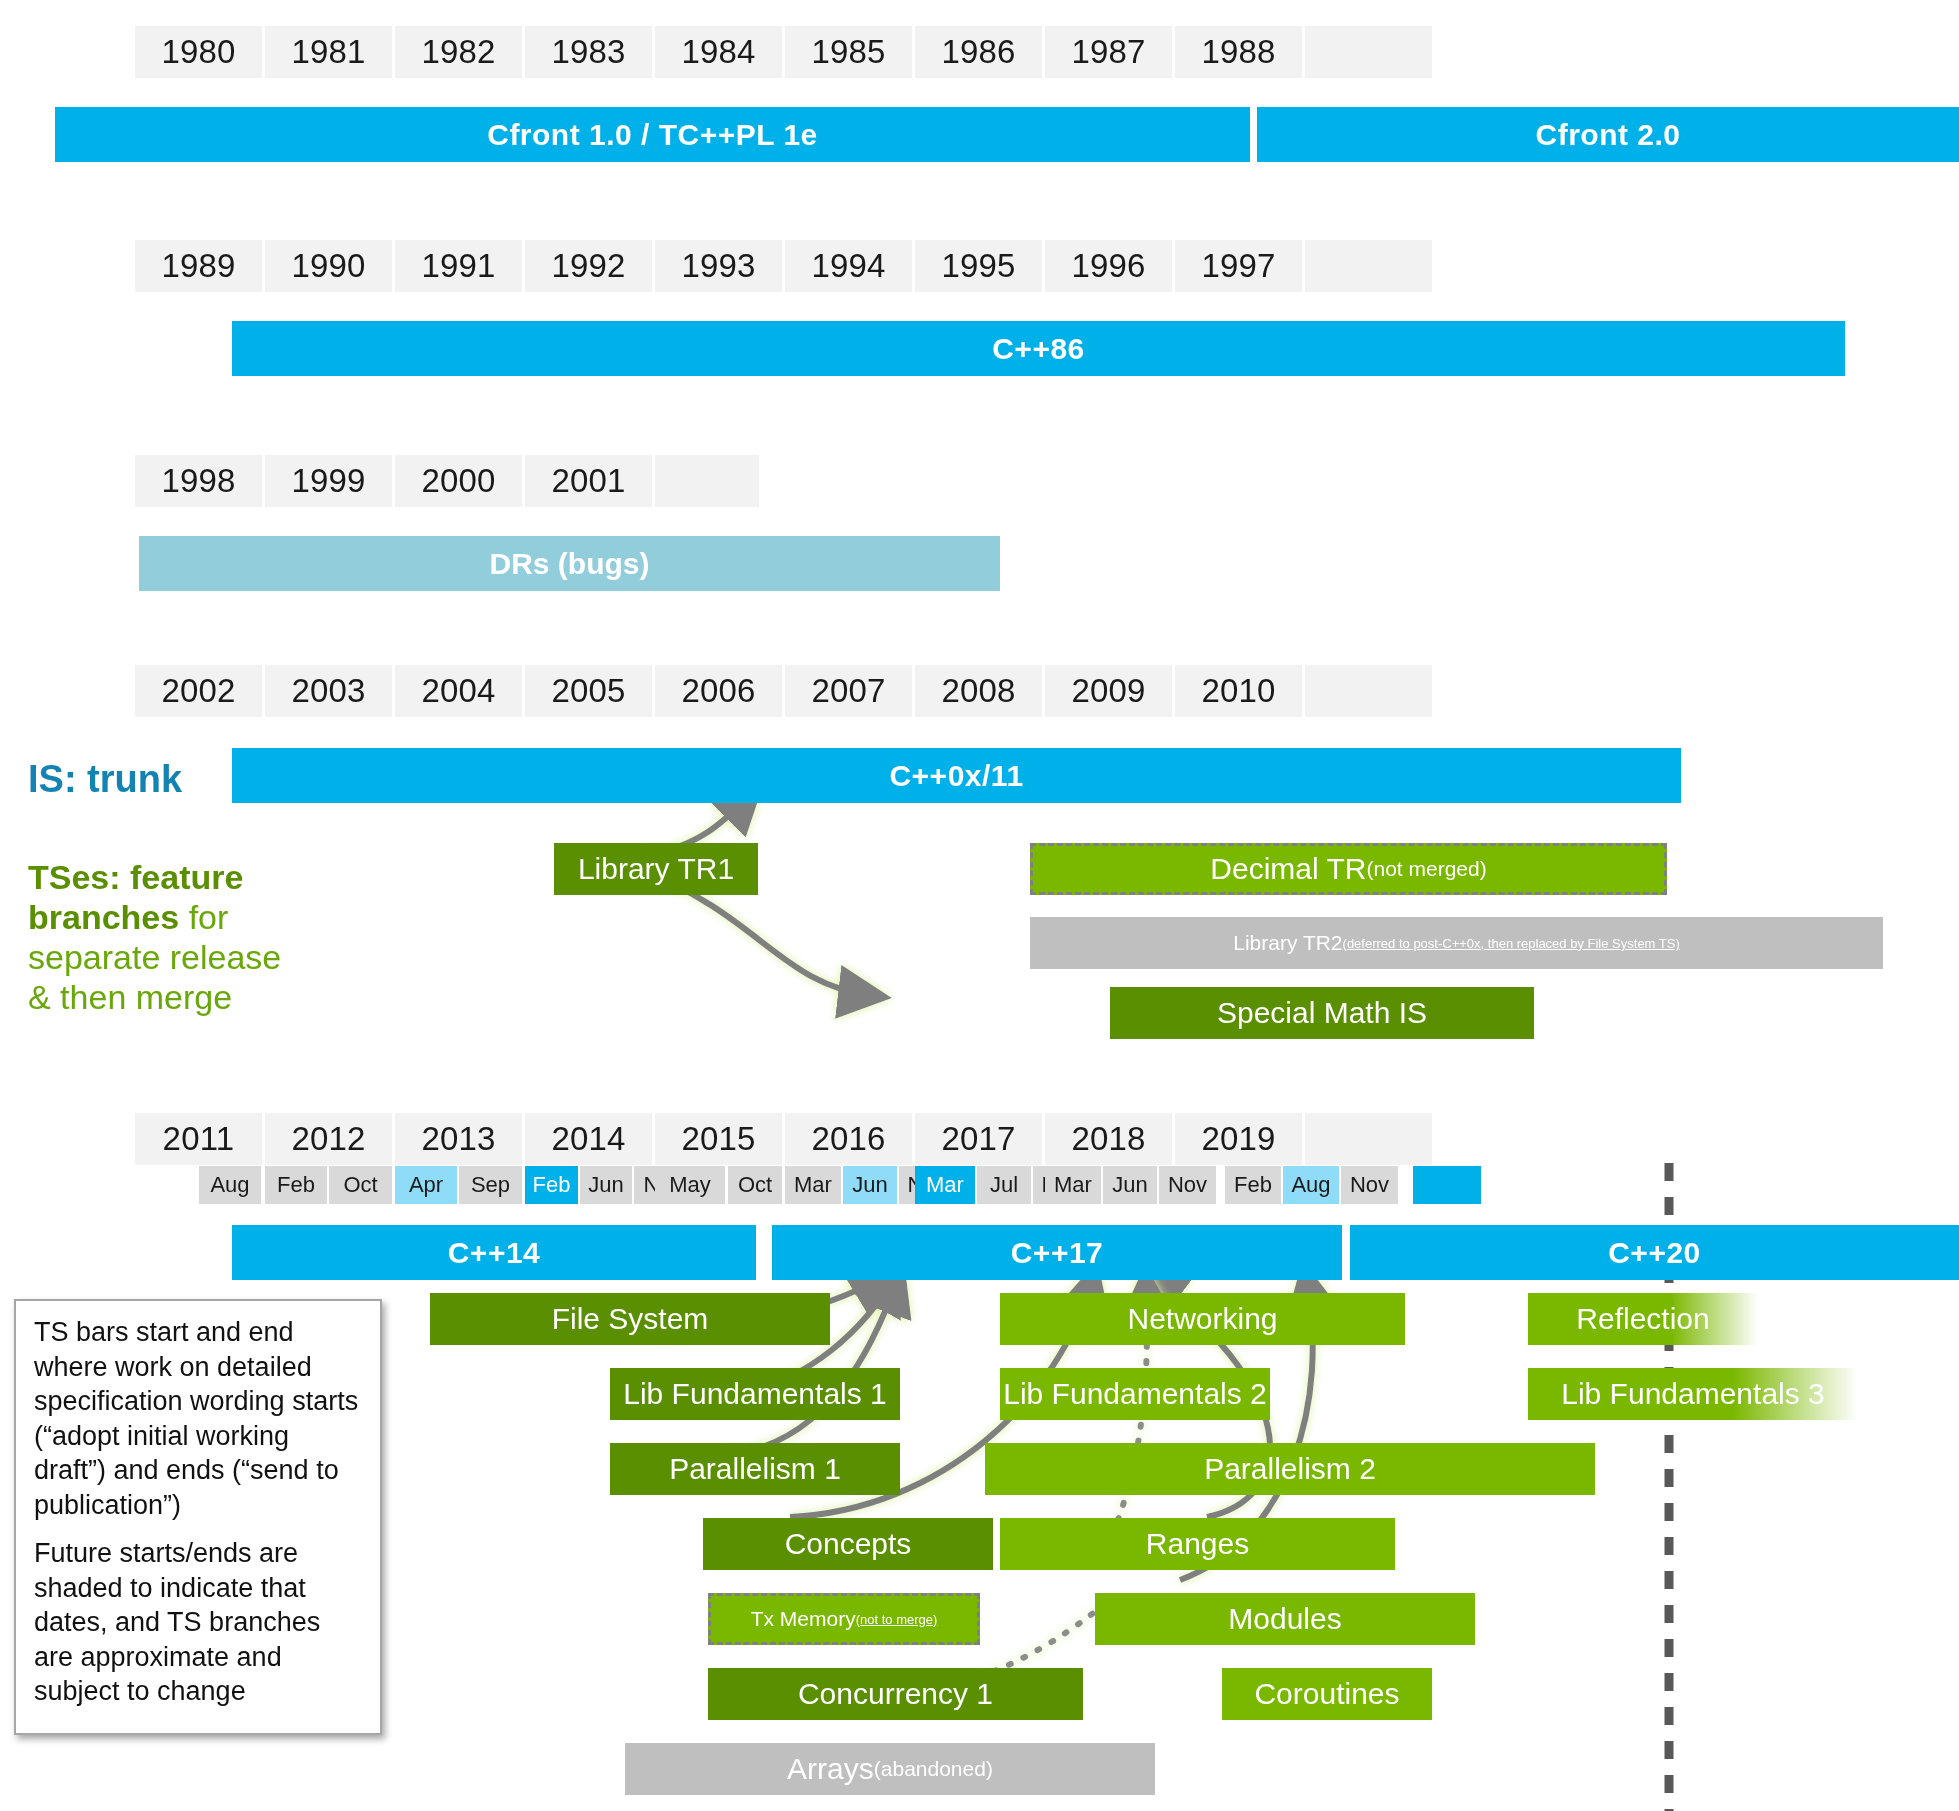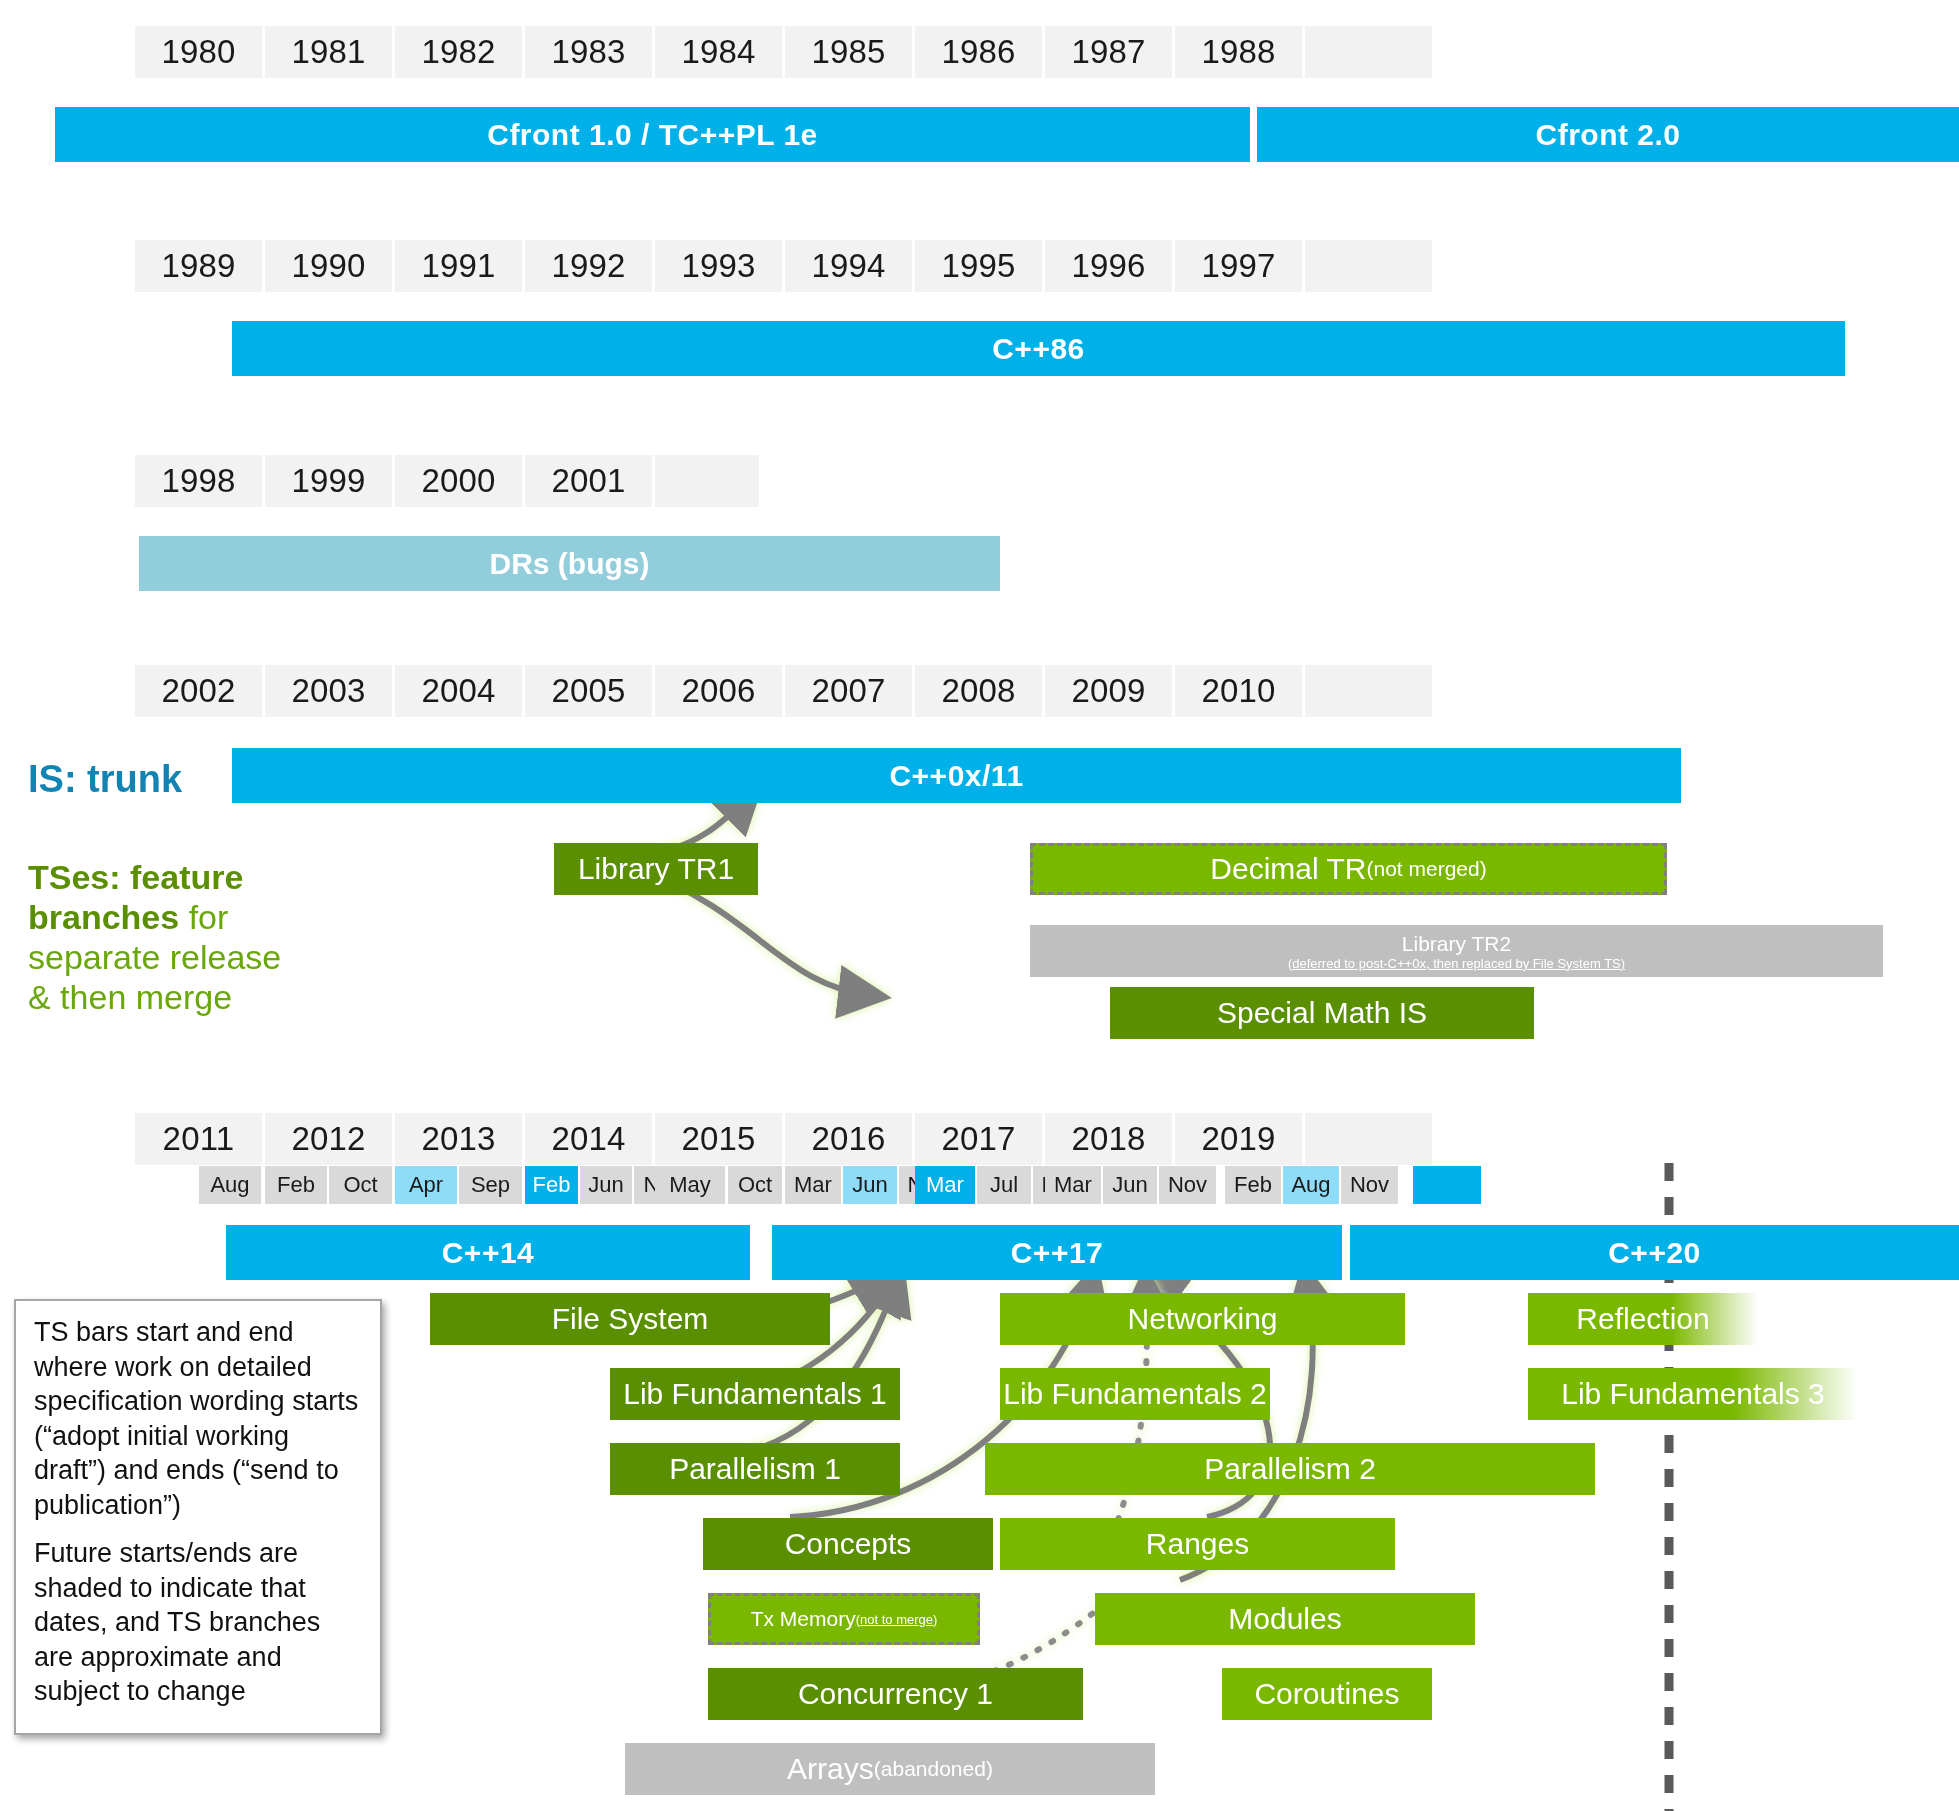--- a/index.html
+++ b/index.html
@@ -219,21 +219,21 @@
       <div>&amp; then merge</div>
     </div>
 
     <div class="bar greendark abs" style="left:554px;top:178px;width:204px;height:52px;">Library TR1</div>
 
     <div class="bar greenlight dashed abs" style="left:1030px;top:178px;width:637px;height:52px;">
       <span>Decimal TR</span>
         <span class="sub"> (not merged)</span>
     </div>
 
-    <div class="bar grey abs" style="left:1030px;top:260px;width:853px;height:52px;flex-direction:column;">
+    <div class="bar grey abs" style="left:1030px;top:252px;width:853px;height:52px;">
       <span class="sub">Library TR2</span>
         <span class="tiny"> (deferred to post-C++0x, then replaced by File System TS)</span>
     </div>
 
     <div class="bar greendark abs" style="left:1110px;top:322px;width:424px;height:52px;">Special Math IS</div>
   </div>
 
   <div class="abs" style="left:0;top:1113px;width:1959px;height:700px;">
 
     <div class="abs" style="left:135px;top:0;width:1824px;height:52px;">
@@ -277,21 +277,21 @@
       <div class="mcell abs" style="left:968px;width:54px;">Jun</div>
       <div class="mcell abs" style="left:1024px;width:57px;">Nov</div>
 
       <div class="mcell abs" style="left:1090px;width:56px;">Feb</div>
       <div class="mcell lightblue abs" style="left:1148px;width:56px;">Aug</div>
       <div class="mcell abs" style="left:1206px;width:57px;">Nov</div>
 
       <div class="mcell solidblue abs" style="left:1278px;width:68px;"></div>
     </div>
 
-    <div class="bar blue abs" style="left:226px;top:112px;width:524px;height:55px;">C++14</div>
+    <div class="bar blue abs" style="left:232px;top:112px;width:524px;height:55px;">C++14</div>
     <div class="bar blue abs" style="left:772px;top:112px;width:570px;height:55px;">C++17</div>
     <div class="bar blue abs" style="left:1350px;top:112px;width:609px;height:55px;">C++20</div>
 
     <div class="bar greendark abs" style="left:430px;top:180px;width:400px;height:52px;">File System</div>
     <div class="bar greenlight abs" style="left:1000px;top:180px;width:405px;height:52px;">Networking</div>
     <div class="bar greenlight fadeR abs" style="left:1528px;top:180px;width:230px;height:52px;">Reflection</div>
 
     <div class="bar greendark abs" style="left:610px;top:255px;width:290px;height:52px;">Lib Fundamentals 1</div>
     <div class="bar greenlight abs" style="left:1000px;top:255px;width:270px;height:52px;">Lib Fundamentals 2</div>
     <div class="bar greenlight fadeR abs" style="left:1528px;top:255px;width:330px;height:52px;">Lib Fundamentals 3</div>

